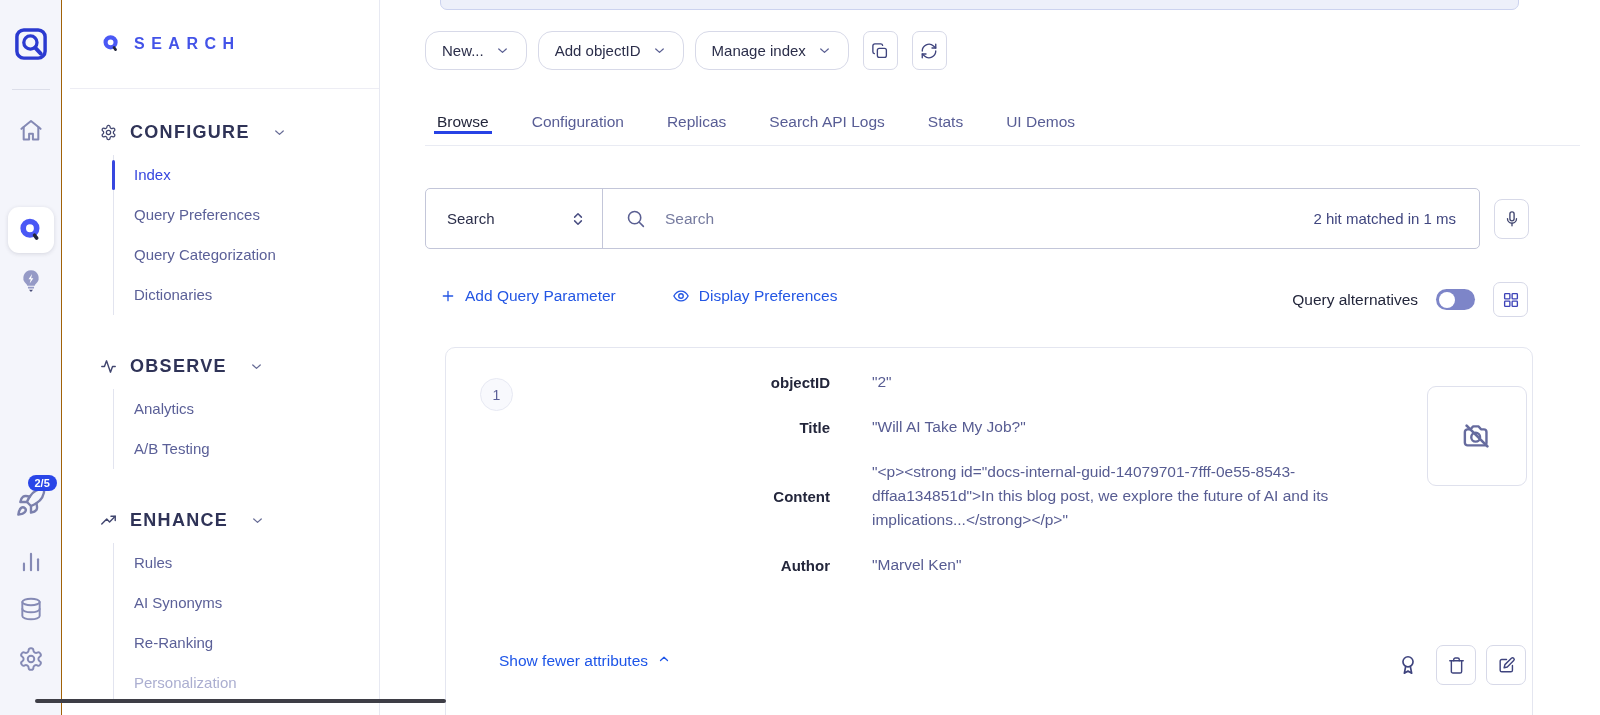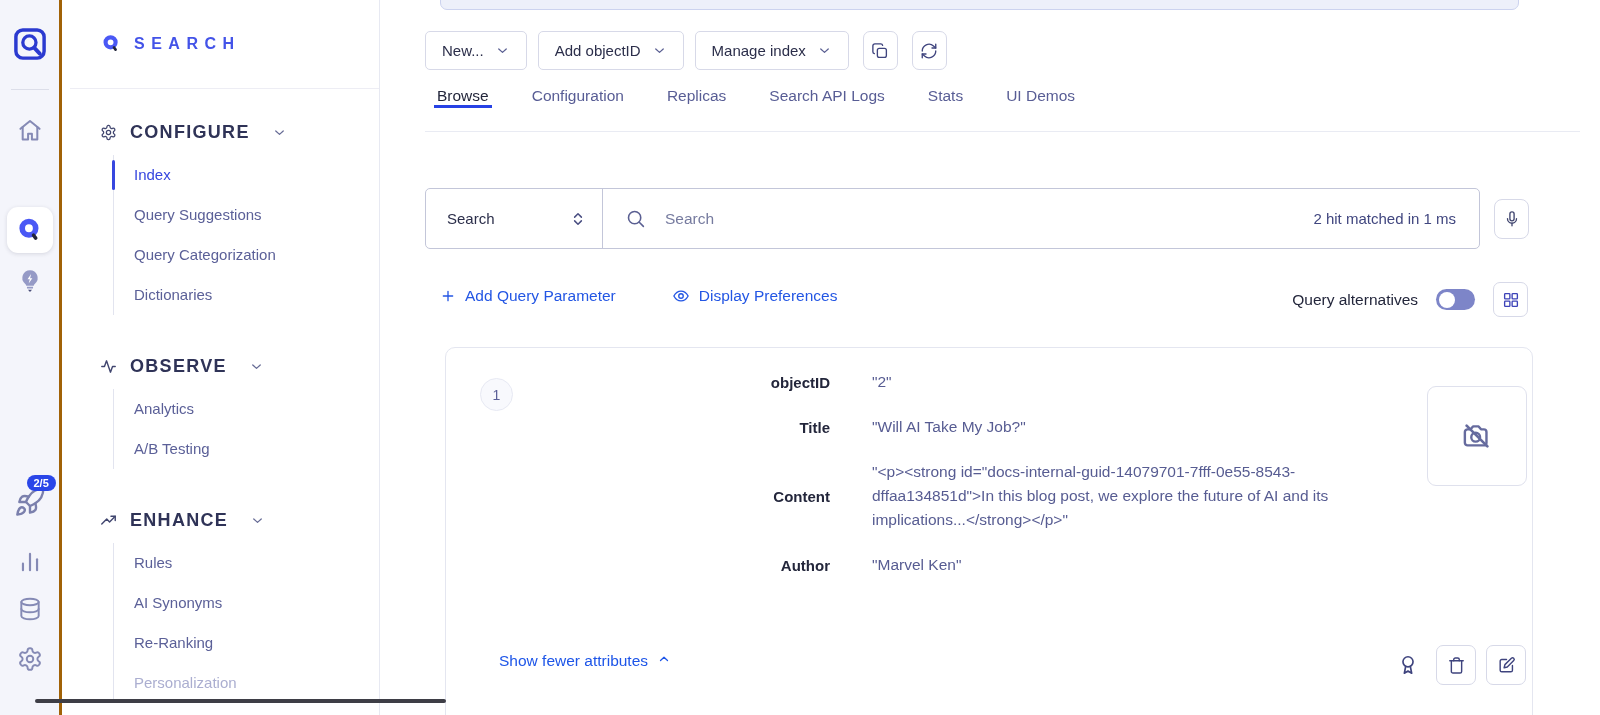--- a/index.html
+++ b/index.html
@@ -2,21 +2,21 @@
 <html><head>
 <meta charset="utf-8">
 <style>
   html,body{margin:0;padding:0}
   body{width:1600px;height:715px;overflow:hidden;position:relative;background:#fff;
        font-family:"Liberation Sans",sans-serif;color:#23263b;-webkit-font-smoothing:antialiased}
   button{font-family:inherit;background:none;border:none;padding:0;cursor:pointer;color:inherit}
   .ic{display:block;fill:none;stroke:currentColor;stroke-width:1.8;stroke-linecap:round;stroke-linejoin:round}
 
   
-  #rail{position:absolute;left:0;top:0;width:62px;height:715px;background:#f4f5fb;border-right:3px solid #a16207;box-sizing:border-box}
+  #rail{position:absolute;left:0;top:0;width:62px;height:715px;background:#f4f5fb;border-right:1px solid #a16207;box-sizing:border-box}
   #rail>*{position:absolute;left:50%;transform:translateX(-50%)}
   .r-logo{top:26px;color:#2b3ad0}
   .r-div{top:89px;width:38px;height:1px;background:#dcdee9}
   .r-btn{color:#858ab5}
   .r-active{top:207px;width:46px;height:46px;background:#fff;border-radius:11px;
             box-shadow:0 1px 4px rgba(35,38,59,.14);display:flex;align-items:center;justify-content:center}
   .r-rocket{top:486px;color:#7b80ad}
   .badge{position:absolute;left:13px;top:-11px;background:#2a46e8;color:#fff;font-size:11px;font-weight:700;
          padding:2px 7px;border-radius:9px;white-space:nowrap}
 
@@ -33,27 +33,27 @@
   ul.items li{position:relative;padding:10px 0 10px 20px;font-size:15px;color:#5b6098;line-height:20px}
   ul.items li.active{color:#3747df;font-weight:500}
   ul.items li.active::before{content:"";position:absolute;left:-2px;top:5px;bottom:5px;width:3px;background:#3747df;border-radius:2px}
   ul.items li.disabled{color:#abaed0}
 
   
   #main{position:absolute;left:380px;top:0;right:0;bottom:0;background:#fff}
   .top-cut{position:absolute;left:60px;top:-19px;width:1077px;height:27px;background:#edf0fa;border:1px solid #ccd3ef;border-radius:7px}
   .toolbar{position:absolute;left:45px;top:31px;display:flex;gap:11px;align-items:center}
   .btn{height:39px;display:flex;align-items:center;gap:11px;padding:0 16px;background:#fff;
-       border:1px solid #d7d9e8;border-radius:5px;font-size:15px;color:#2b2e4a}
+       border:1px solid #d7d9e8;border-radius:14px;font-size:15px;color:#2b2e4a}
   .btn .ic{color:#5a5f92}
   .icon-btn{width:35px;height:39px;display:flex;align-items:center;justify-content:center;background:#fff;
             border:1px solid #d7d9e8;border-radius:7px;color:#3f447e}
   .ml{margin-left:3px}
 
-  .tabs{position:absolute;left:45px;top:87px;right:20px;height:45px;display:flex;gap:37px;align-items:flex-start;
+  .tabs{position:absolute;left:45px;top:101px;right:20px;height:45px;display:flex;gap:37px;align-items:center;
         padding-left:9px;border-bottom:1px solid #e9ebf3;box-sizing:border-box}
   .tab{display:flex;align-items:center;font-size:15.5px;color:#585d95;padding:0 3px;border-bottom:3px solid transparent}
   .tab.active{color:#23263b;border-bottom-color:#2742e5;font-weight:500}
 
   .searchbar{position:absolute;left:45px;top:188px;width:1055px;height:61px;border:1px solid #c3c6d9;border-radius:5px;
              background:#fff;display:flex;box-sizing:border-box}
   .sb-select{width:177px;border-right:1px solid #c3c6d9;display:flex;align-items:center;justify-content:space-between;
              padding:0 15px 0 21px;font-size:15px;color:#2b2e4a;box-sizing:border-box;cursor:pointer}
   .sb-select .ic{color:#4a4f82}
   .sb-input{flex:1;display:flex;align-items:center;padding-left:22px;gap:17px}
@@ -263,21 +263,21 @@
           <svg class="ic sec-ic" width="17" height="17">
               <use href="#i-gear"></use>
             </svg>
           <span>CONFIGURE</span>
           <svg class="ic chev" width="15" height="15">
               <use href="#i-chdown"></use>
             </svg>
         </div>
         <ul class="items">
           <li class="active">Index</li>
-          <li>Query Suggestions</li>
+          <li>Query Preferences</li>
           <li>Query Categorization</li>
           <li>Dictionaries</li>
         </ul>
       </div>
       <div class="sec">
         <div class="sec-h">
           <svg class="ic sec-ic" width="17" height="17">
               <use href="#i-activity"></use>
             </svg>
           <span>OBSERVE</span>

